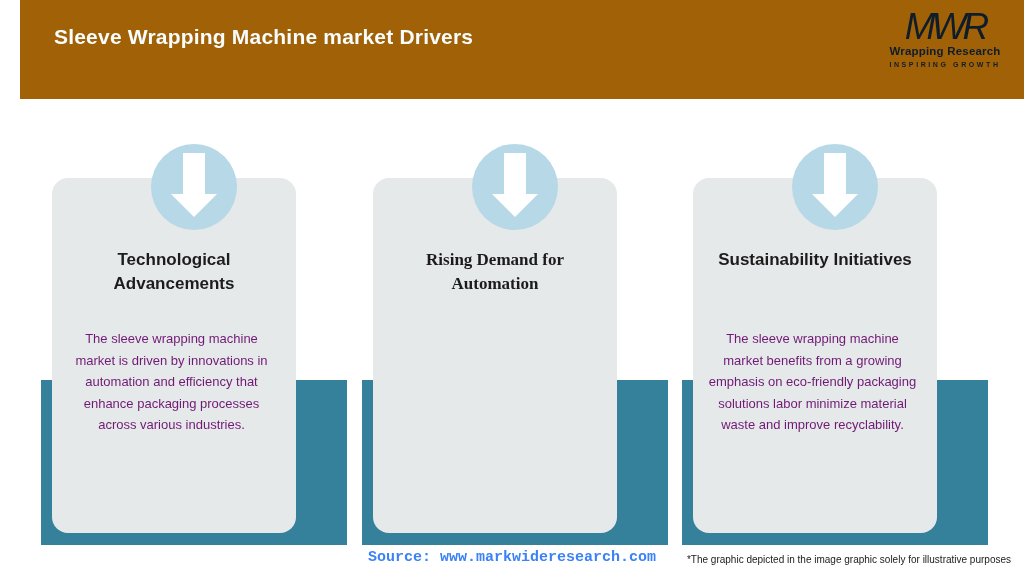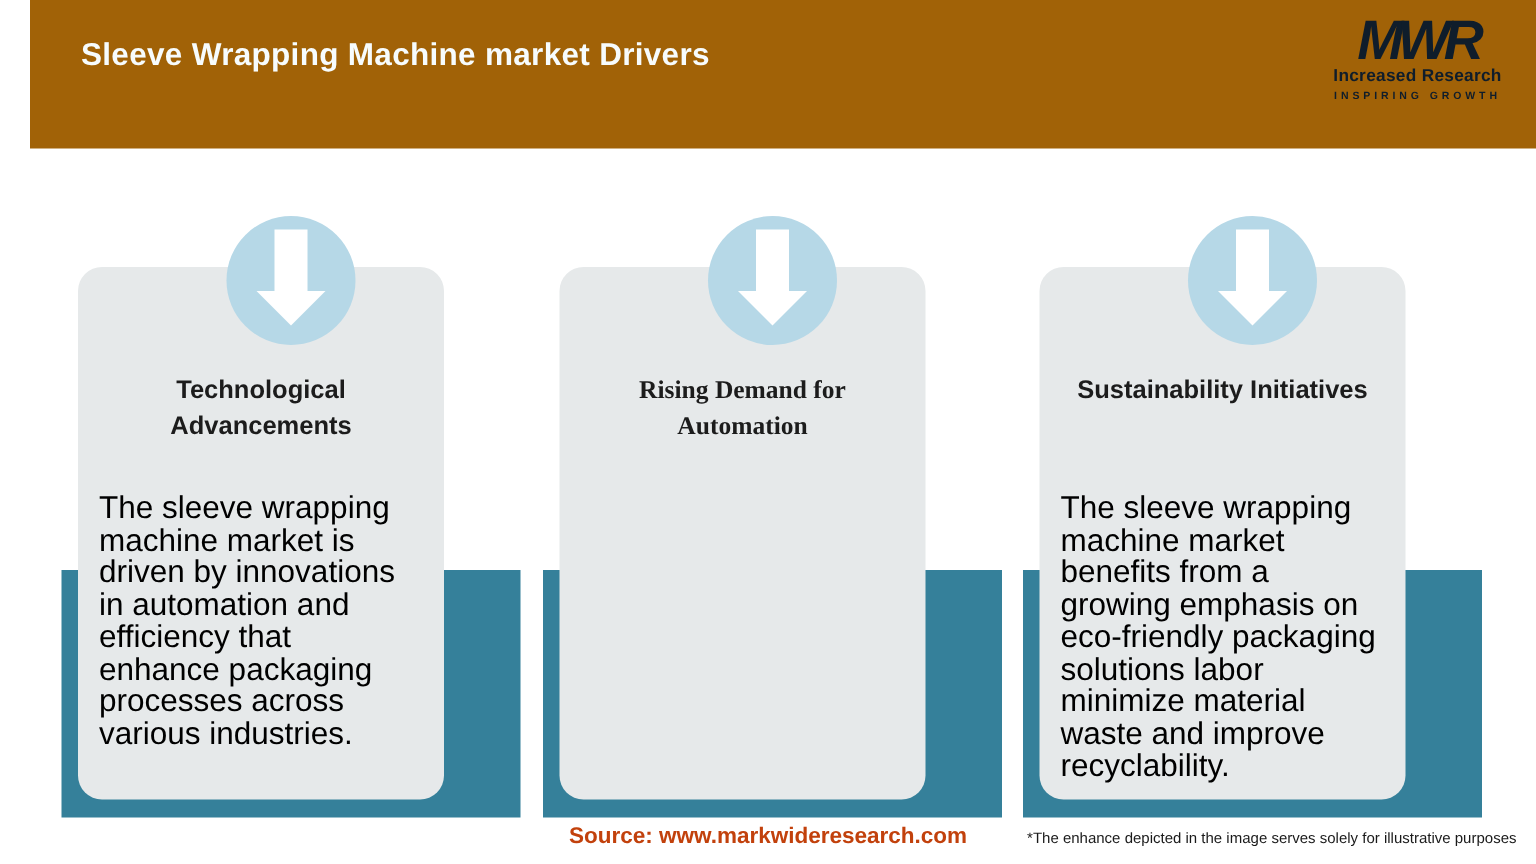--- a/index.html
+++ b/index.html
@@ -32,21 +32,21 @@
   .logo {
     position: absolute;
     right: 14px; top: 8px;
     width: 130px;
     text-align: center;
     color: #0f1d2b;
     line-height: 1;
   }
   .logo-monogram {
     font-size: 37px;
-    font-weight: bold;
+    font-weight: normal;
     font-style: italic;
     letter-spacing: -4px;
     display: block;
   }
   .logo-name {
     display: block;
     font-size: 11.5px;
     font-weight: bold;
     margin-top: 1px;
     letter-spacing: 0.2px;
@@ -108,54 +108,55 @@
     font-size: 17px;
     font-weight: bold;
     color: #1c1c1c;
     line-height: 24px;
   }
   .card-body {
     position: absolute;
     top: 150px;
     left: 14px;
     right: 19px;
-    font-size: 21px;
+    font-size: 13px;
     line-height: 21.5px;
-    color: #000000;
-    text-align: left;
+    color: #701a75;
+    text-align: center;
   }
 
   
   .source {
     position: absolute;
     left: 0; right: 0;
     top: 549px;
     text-align: center;
     font-size: 15px;
     font-weight: bold;
-    color: #c2410c;
+    color: #3b82f6;
+    font-family: Liberation Mono, monospace;
   }
   .disclaimer {
     position: absolute;
     right: 13px;
     top: 554px;
     font-size: 10px;
     color: #1a1a1a;
   }
 </style>
 </head>
 <body>
 
 <div class="page">
 
   <div class="header">
     <div class="header-title">Sleeve Wrapping Machine market Drivers</div>
     <div class="logo">
       <span class="logo-monogram">MWR</span>
-      <span class="logo-name">Increased Research</span>
+      <span class="logo-name">Wrapping Research</span>
       <span class="logo-tagline">INSPIRING GROWTH</span>
     </div>
   </div>
 
   <div class="frame frame-1"></div>
   <div class="frame frame-2"></div>
   <div class="frame frame-3"></div>
 
   <div class="card card-1">
     <div class="card-title">Technological Advancements</div>
@@ -183,15 +184,15 @@
     <div class="card-body">The sleeve wrapping machine market benefits from a growing emphasis on eco-friendly packaging solutions labor minimize material waste and improve recyclability.</div>
   </div>
   <div class="circle circle-3">
     <svg viewBox="0 0 86 86" aria-hidden="true">
       <rect x="32" y="9" width="22" height="42" fill="#ffffff"></rect>
       <polygon points="20,50 66,50 43,73" fill="#ffffff"></polygon>
     </svg>
   </div>
 
   <div class="source">Source: www.markwideresearch.com</div>
-  <div class="disclaimer">*The enhance depicted in the image serves solely for illustrative purposes</div>
+  <div class="disclaimer">*The graphic depicted in the image graphic solely for illustrative purposes</div>
 
 </div>
 
 </body></html>

